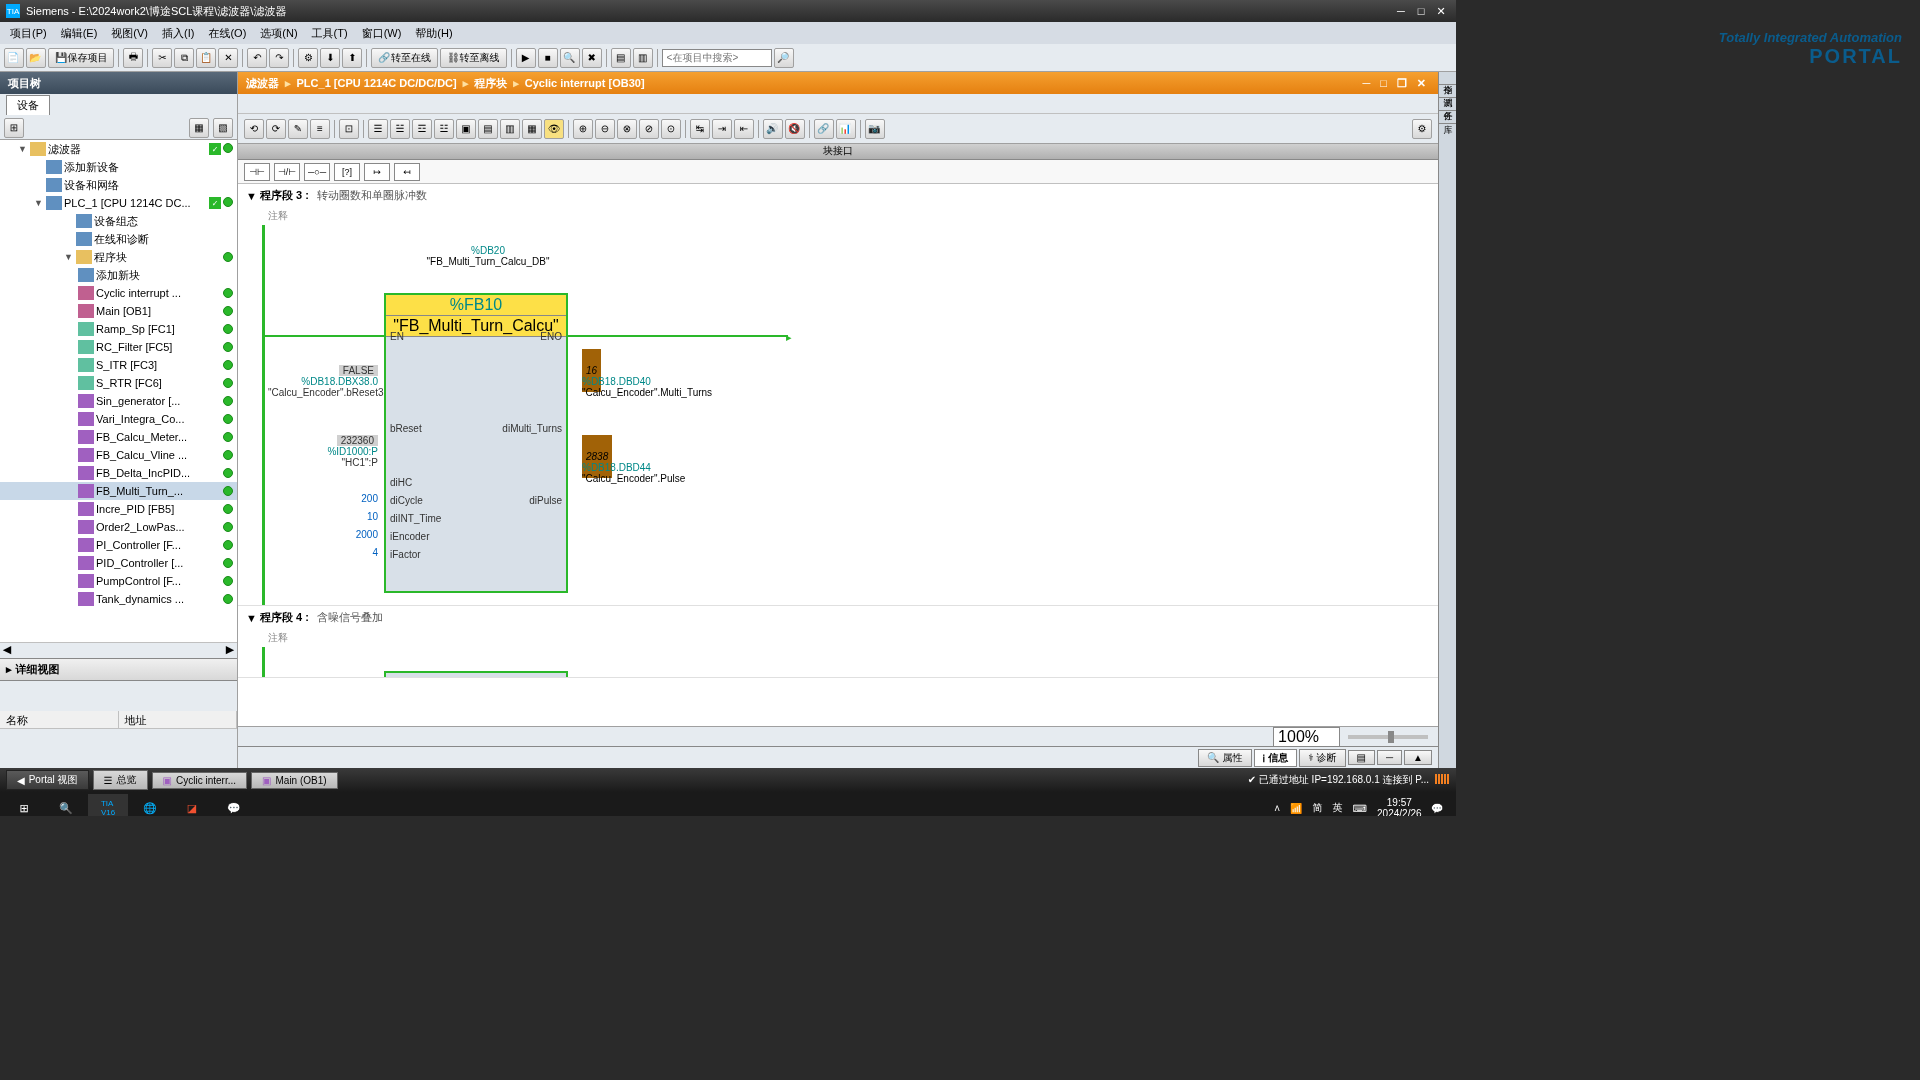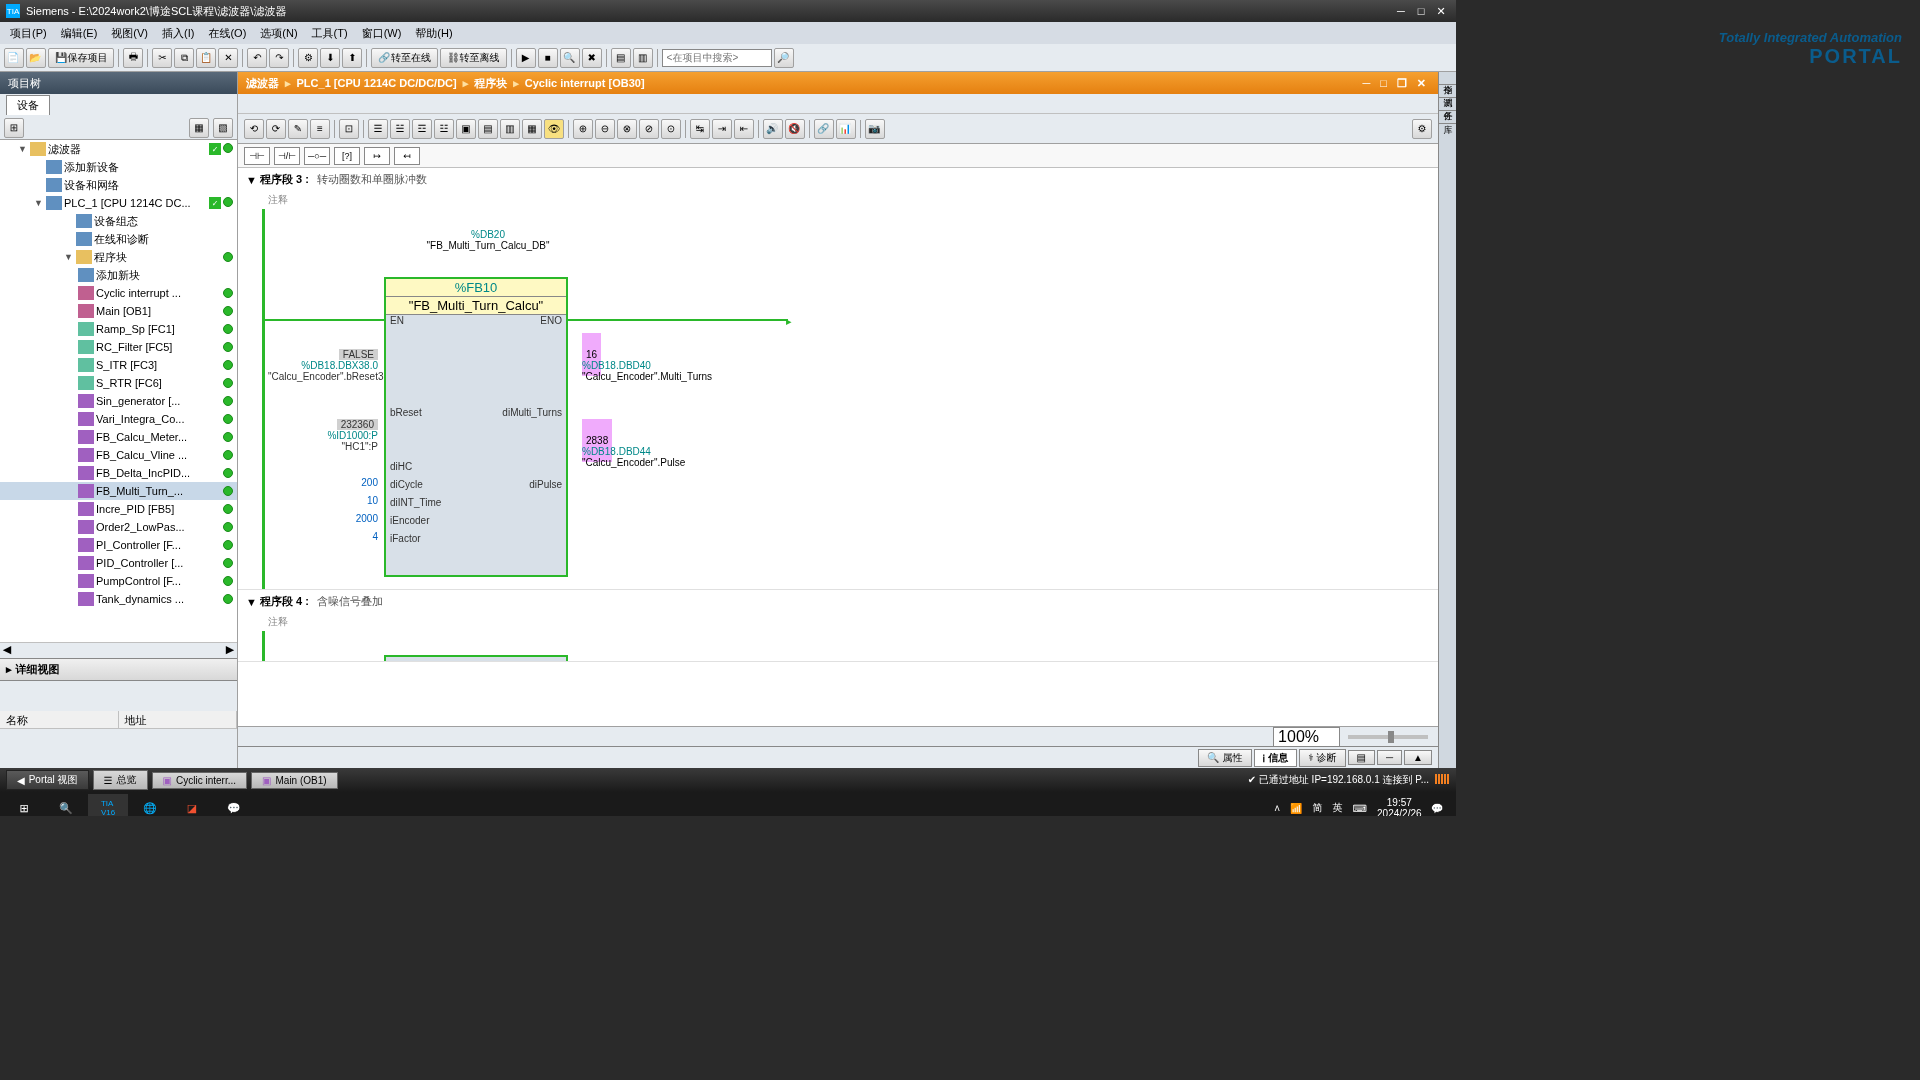--- a/index.html
+++ b/index.html
@@ -13,21 +13,21 @@
 .brand { position: absolute; right: 18px; top: 30px; text-align: right; color: #0a5c8c; font-weight: bold; }
 .brand .b1 { font-size: 13px; font-style: italic; }
 .brand .b2 { font-size: 20px; letter-spacing: 2px; }
 .toolbar1 { height: 28px; background: #e6ebf0; border-bottom: 1px solid #a0a0a0; display: flex; align-items: center; padding: 0 4px; gap: 2px; }
 .toolbtn { width: 20px; height: 20px; background: linear-gradient(#f8f8f8,#d8d8d8); border: 1px solid #a0a0a0; border-radius: 2px; display: flex; align-items: center; justify-content: center; cursor: pointer; font-size: 10px; }
 .toolbtn.wide { width: auto; padding: 0 6px; }
 .toolsep { width: 1px; height: 18px; background: #a0a0a0; margin: 0 2px; }
 .searchbox { width: 110px; height: 18px; border: 1px solid #888; background: #fff; padding: 0 4px; font-size: 10px; color: #888; }
 .workspace { display: flex; height: calc(100% - 22px - 22px - 28px - 24px - 24px); }
 .sidebar { width: 238px; background: #e6ebf0; border-right: 1px solid #a0a0a0; display: flex; flex-direction: column; position: relative; }
-.panel-title { height: 22px; background: linear-gradient(#5a6a7a,#3a4a5a); color: #fff; display: flex; align-items: center; padding: 0 8px; font-weight: normal; }
+.panel-title { height: 22px; background: linear-gradient(#5a6a7a,#3a4a5a); color: #fff; display: flex; align-items: center; padding: 0 8px; font-weight: bold; }
 .devtab { height: 22px; background: #e6ebf0; display: flex; align-items: center; }
 .devtab span { background: #fff; border: 1px solid #888; border-bottom: none; padding: 2px 10px; margin-left: 6px; cursor: pointer; }
 .sidetools { height: 24px; border-bottom: 1px solid #a0a0a0; display: flex; align-items: center; padding: 0 4px; gap: 4px; }
 .tree { flex: 1; overflow: auto; background: #fff; font-size: 11px; }
 .tree-row { display: flex; align-items: center; height: 18px; padding-left: 4px; cursor: pointer; white-space: nowrap; }
 .tree-row.sel { background: #c8d8e8; }
 .tree-row .exp { width: 12px; font-size: 9px; color: #555; }
 .tree-row .ico { width: 16px; height: 14px; margin-right: 2px; display: flex; align-items: center; justify-content: center; font-size: 9px; }
 .tree-row .status { margin-left: auto; display: flex; gap: 2px; padding-right: 4px; }
 .dot { width: 10px; height: 10px; border-radius: 50%; }
@@ -53,31 +53,31 @@
 .network { border-bottom: 1px solid #e0e0e0; }
 .net-hdr { display: flex; align-items: center; padding: 4px 8px; background: #fff; }
 .net-hdr .exp { width: 14px; cursor: pointer; }
 .net-hdr .ttl { font-weight: bold; margin-right: 8px; }
 .net-hdr .desc { color: #555; }
 .net-comment { padding: 2px 30px; color: #888; font-size: 10px; }
 .net-body { padding: 8px 20px 20px 20px; position: relative; height: 380px; }
 .rail { position: absolute; left: 24px; top: 0; bottom: 0; width: 3px; background: #2ab82a; }
 .wire-h { position: absolute; height: 2px; background: #2ab82a; }
 .block { position: absolute; border: 2px solid #2ab82a; background: #d8e0e8; }
-.block-hdr { background: #fef9c3; border-bottom: 1px solid #888; text-align: center; font-size: 13px; padding: 1px 0; }
+.block-hdr { background: #fde047; border-bottom: 1px solid #888; text-align: center; font-size: 16px; padding: 1px 0; }
 .block-instance { position: absolute; text-align: center; font-size: 10px; width: 140px; }
 .block-instance .db { color: #008888; }
 .pin-label { position: absolute; font-size: 10px; color: #333; }
 .pin-val { position: absolute; font-size: 10px; text-align: right; }
 .pin-val .live { background: #d0d0d0; padding: 0 4px; color: #333; display: inline-block; }
 .pin-val .addr { color: #008888; }
 .pin-val .sym { color: #333; }
 .pin-val .lit { color: #0060c0; }
 .pin-out { position: absolute; font-size: 10px; }
-.pin-out .live { background: #f0abfc; padding: 16px 4px; }
+.pin-out .live { background: #a16207; padding: 16px 4px; font-style: italic; }
 .pin-out .addr { color: #008888; }
 .zoom-bar { height: 20px; background: #e6ebf0; border-top: 1px solid #a0a0a0; display: flex; align-items: center; justify-content: flex-end; padding: 0 10px; gap: 8px; }
 .zoom-sel { border: 1px solid #888; background: #fff; padding: 0 20px 0 4px; font-size: 16px; }
 .info-tabs { height: 22px; background: #e6ebf0; border-top: 1px solid #888; display: flex; justify-content: flex-end; align-items: center; gap: 2px; padding: 0 6px; }
 .info-tab { border: 1px solid #888; background: linear-gradient(#f8f8f8,#d8d8d8); padding: 1px 8px; cursor: pointer; font-size: 10px; display: flex; align-items: center; gap: 3px; }
 .info-tab.active { background: #fff; font-weight: bold; }
 .tabbar { height: 24px; background: linear-gradient(#3a3a3a,#1a1a1a); display: flex; align-items: center; padding: 0 6px; gap: 4px; }
 .tabbar .tab { background: linear-gradient(#d8d8d8,#b8b8b8); border: 1px solid #666; padding: 2px 10px; cursor: pointer; font-size: 10px; display: flex; align-items: center; gap: 4px; }
 .tabbar .tab.dark { background: linear-gradient(#5a5a5a,#3a3a3a); color: #fff; border-color: #222; }
 .tabbar .status-right { margin-left: auto; color: #fff; font-size: 10px; display: flex; align-items: center; gap: 6px; }
@@ -433,20 +433,21 @@
       <span class="toolbtn">🔊</span>
       <span class="toolbtn">🔇</span>
       <span class="toolsep"></span>
       <span class="toolbtn">🔗</span>
       <span class="toolbtn">📊</span>
       <span class="toolsep"></span>
       <span class="toolbtn">📷</span>
       <span class="right"></span>
       <span class="toolbtn">⚙</span>
     </div>
+    <div class="iface-bar">块接口</div>
     <div class="lad-tools">
       <span class="lad-btn">⊣⊢</span>
       <span class="lad-btn">⊣/⊢</span>
       <span class="lad-btn">─○─</span>
       <span class="lad-btn">[?]</span>
       <span class="lad-btn">↦</span>
       <span class="lad-btn">↤</span>
     </div>
 
     <div class="canvas">

